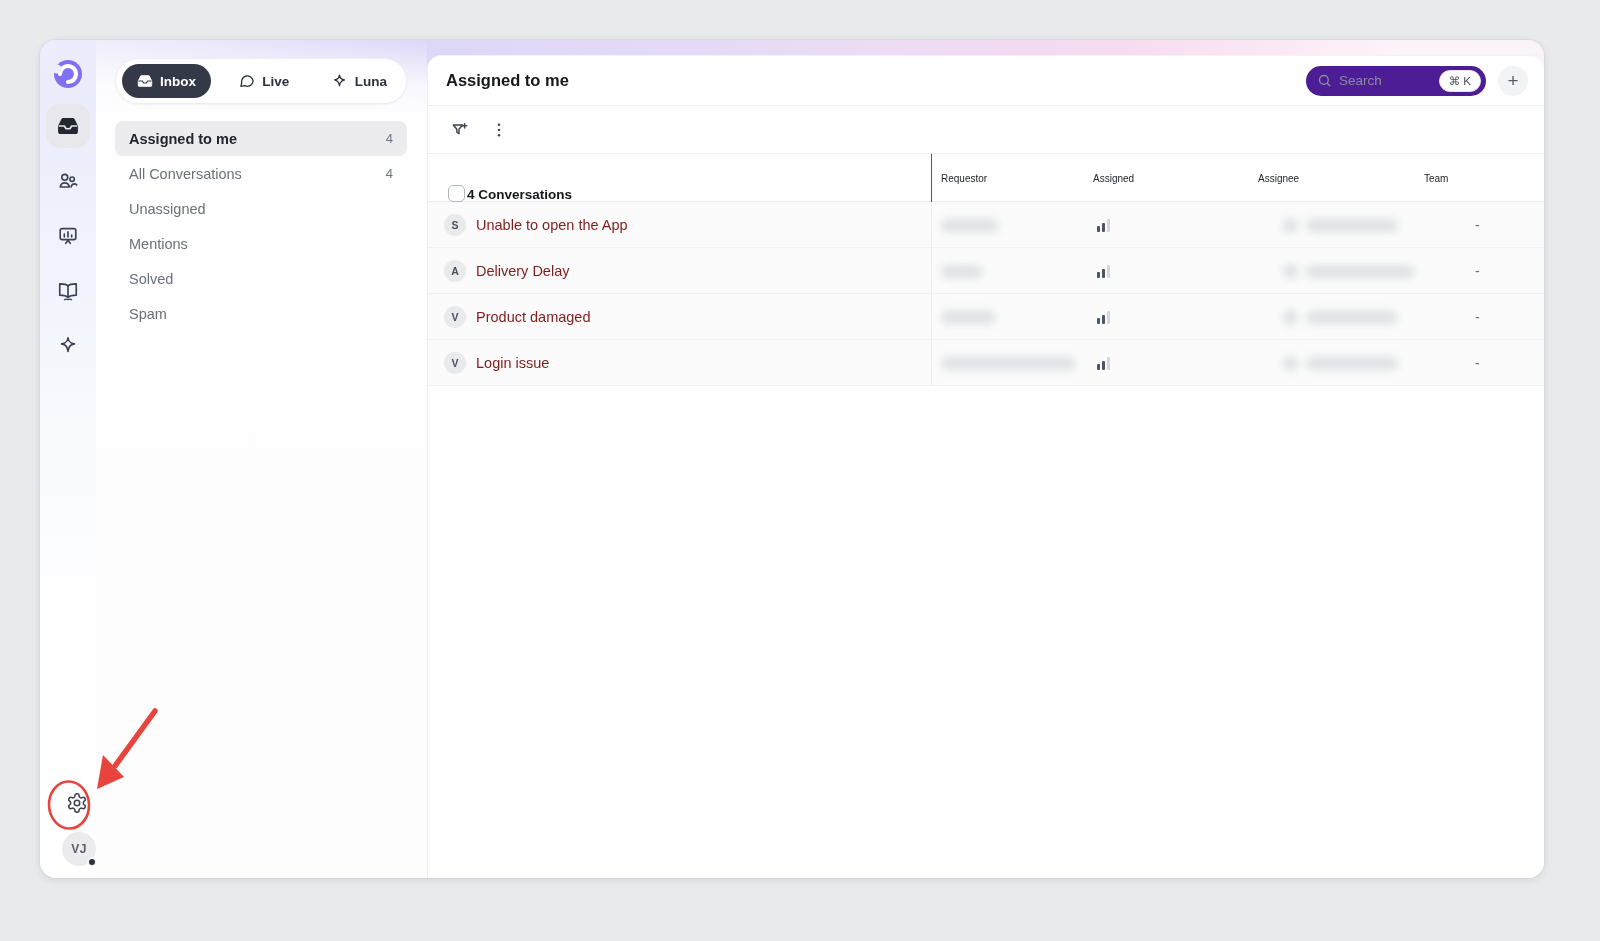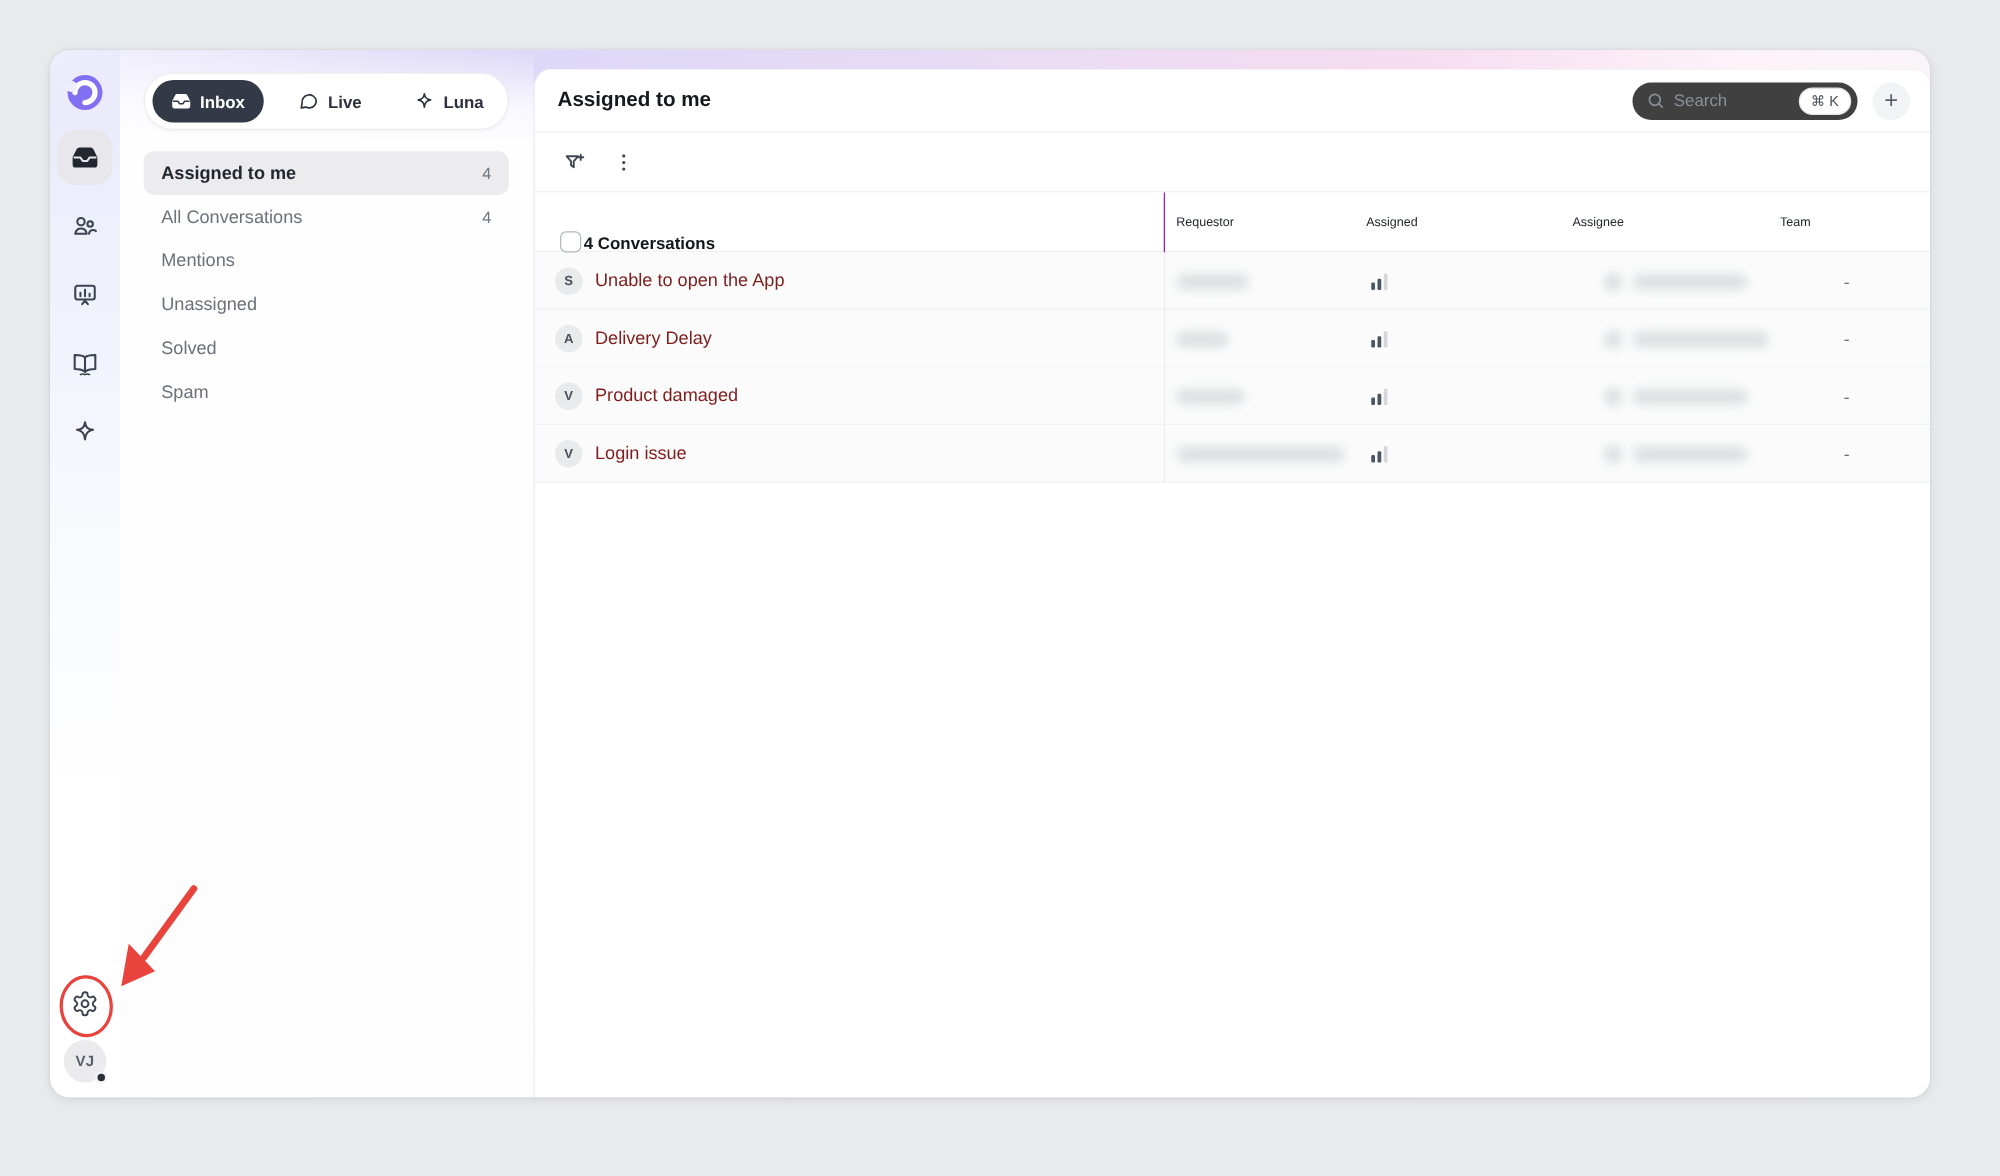--- a/index.html
+++ b/index.html
@@ -25,21 +25,21 @@
   }
   .logo {
     width:36px; height:36px; margin-top:16px; margin-bottom:22px;
   }
   .rail-icons { display:flex; flex-direction:column; align-items:center; gap:31px; }
   .rail-btn { width:24px; height:24px; display:flex; align-items:center; justify-content:center; color:#3c4250; cursor:pointer; }
   .rail-btn.active {
     width:44px; height:44px; border-radius:14px; background:#e7e7ec; color:#23272f;
     margin:-10px 0;
   }
-  .rail-bottom { position:absolute; bottom:12px; left:0; width:56px; display:flex; flex-direction:column; align-items:center; gap:10px; }
+  .rail-bottom { position:absolute; bottom:12px; left:0; width:56px; display:flex; flex-direction:column; align-items:flex-end; gap:10px; }
   .gear-wrap { width:38px; height:38px; display:flex; align-items:center; justify-content:center; color:#3c4250; cursor:pointer; }
   .avatar {
     position:relative; width:34px; height:34px; border-radius:50%;
     background:#ebebee; color:#5a5f69; font-size:12px; font-weight:bold;
     display:flex; align-items:center; justify-content:center; letter-spacing:.3px;
   }
   .avatar .status-dot {
     position:absolute; right:-1px; bottom:-1px; width:10px; height:10px; border-radius:50%;
     background:#2b2f38; border:2px solid #f4f4f6;
   }
@@ -67,21 +67,21 @@
   
   .main {
     position:absolute; left:387px; top:15px; width:1117px; height:823px;
     background:#ffffff; border-radius:14px 14px 0 0;
     border-left:1px solid #efeff2; border-top:1px solid #f4f2f6;
   }
   .main-header { height:50px; display:flex; align-items:center; padding:0 16px 0 18px; border-bottom:1px solid #ededf0; }
   .main-title { font-size:16.5px; font-weight:bold; color:#16181d; }
   .header-right { margin-left:auto; display:flex; align-items:center; gap:12px; }
   .search-pill {
-    width:180px; height:30px; border-radius:15px; background:#404040;
+    width:180px; height:30px; border-radius:15px; background:#4c1d95;
     display:flex; align-items:center; padding:0 5px 0 11px; gap:7px; color:#8a8f99; cursor:text;
   }
   .search-pill .ph { font-size:13.5px; flex:1; }
   .kbd {
     background:#ffffff; border:1px solid #e4e6ea; border-radius:11px; height:22px;
     display:flex; align-items:center; padding:0 9px; font-size:11.5px; color:#4b5059; white-space:nowrap;
   }
   .add-btn {
     width:30px; height:30px; border-radius:50%; background:#f2f3f4; border:none;
     color:#5a5f6a; font-size:19px; line-height:1; display:flex; align-items:center; justify-content:center; cursor:pointer;
@@ -205,24 +205,24 @@
     <div class="nav-list">
       <div class="nav-item active">
         <span>Assigned to me</span>
         <span class="nav-count">4</span>
       </div>
       <div class="nav-item">
         <span>All Conversations</span>
         <span class="nav-count">4</span>
       </div>
       <div class="nav-item">
+        <span>Unassigned</span>
+      </div>
+      <div class="nav-item">
         <span>Mentions</span>
-      </div>
-      <div class="nav-item">
-        <span>Unassigned</span>
       </div>
       <div class="nav-item">
         <span>Solved</span>
       </div>
       <div class="nav-item">
         <span>Spam</span>
       </div>
     </div>
   </div>
 

